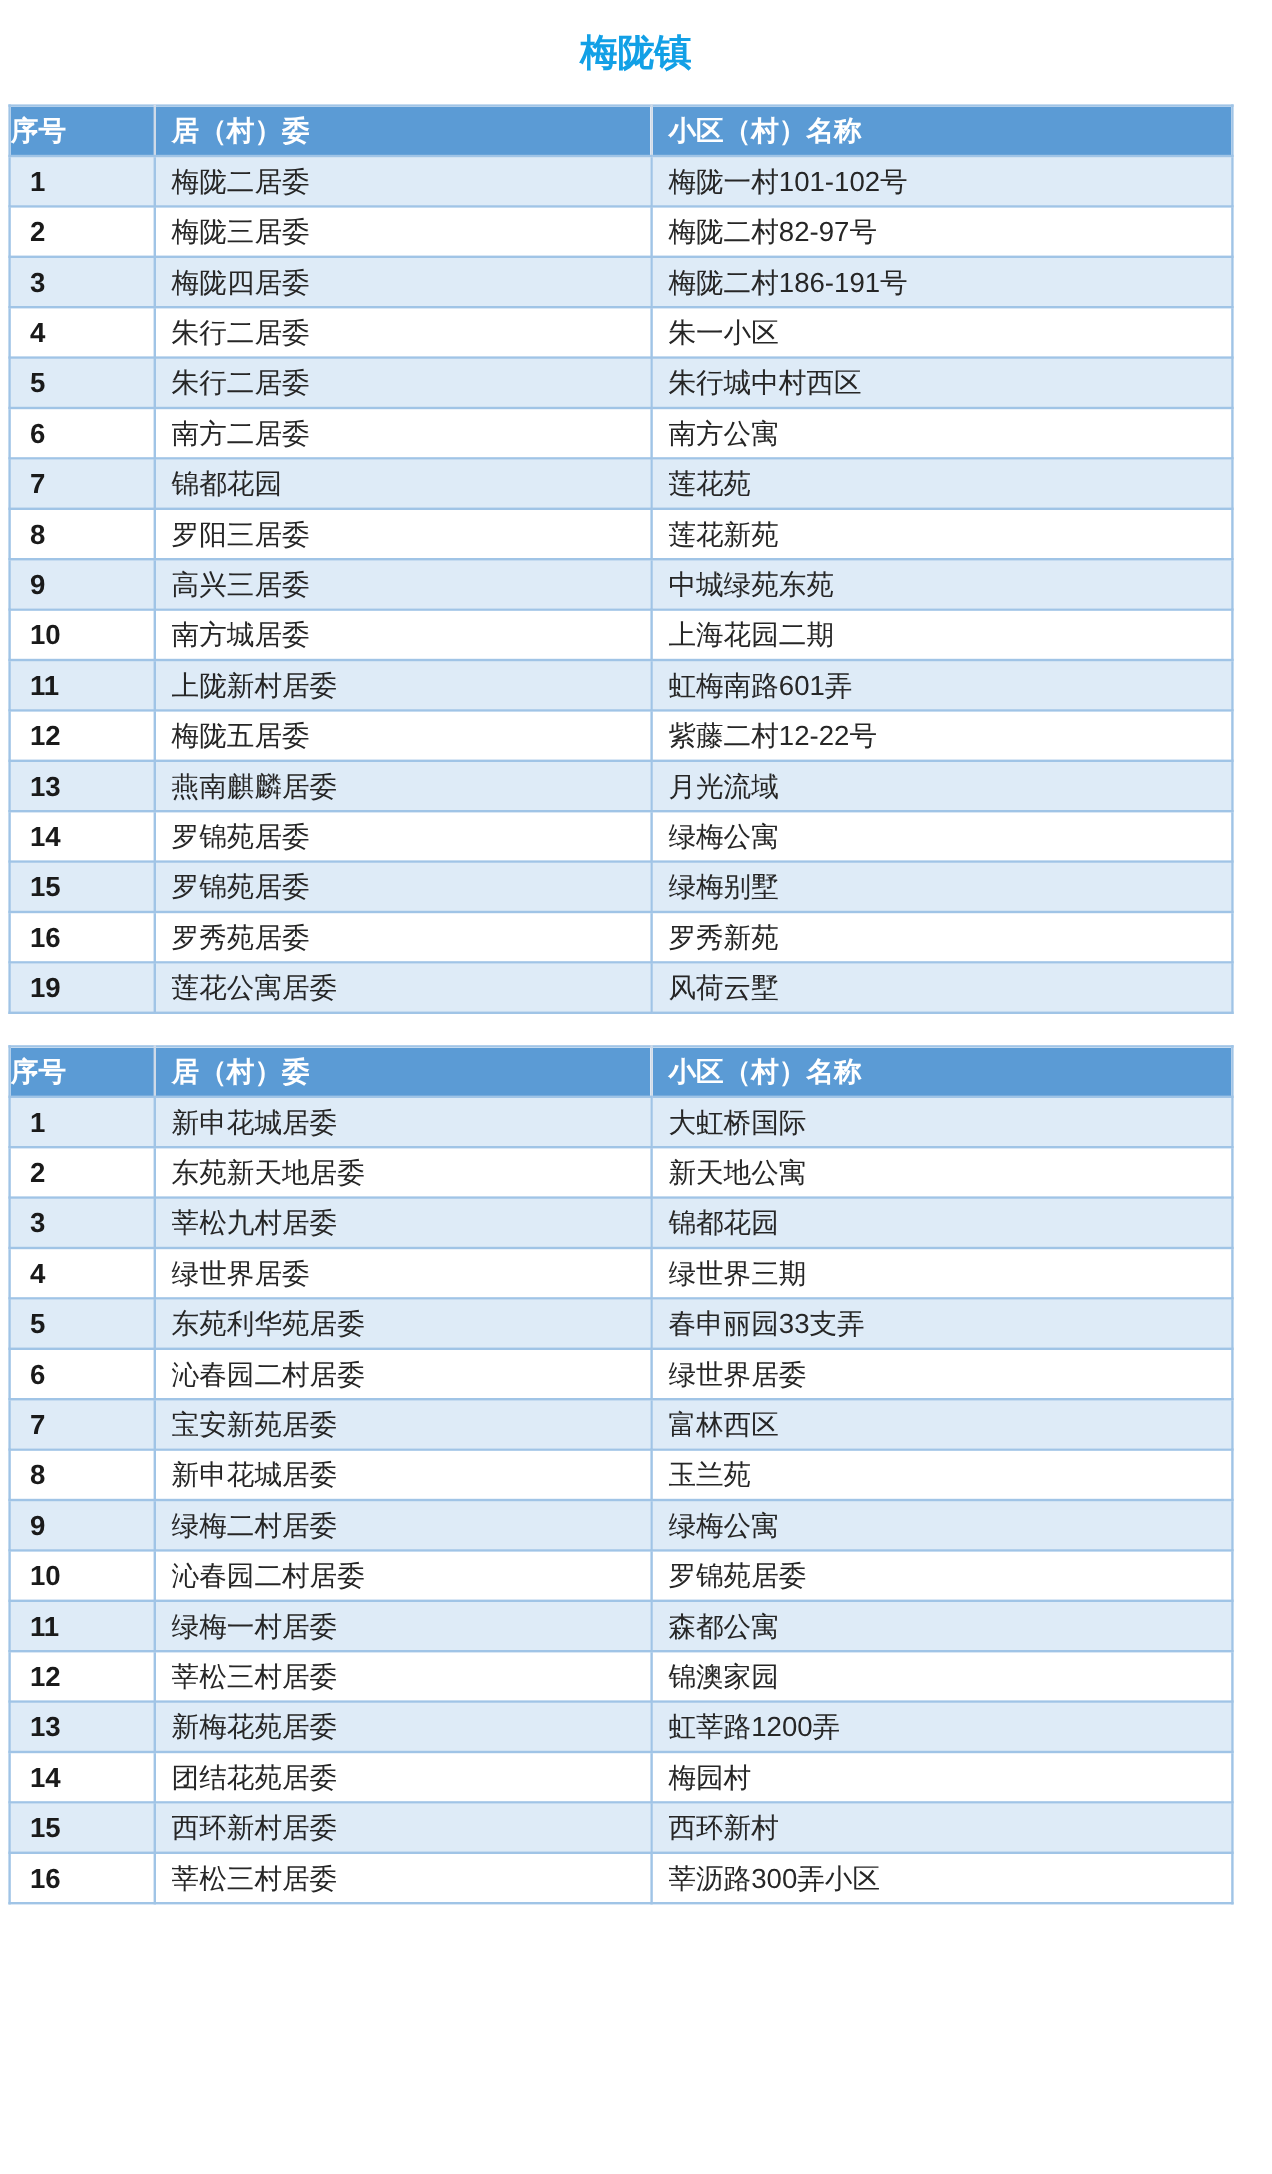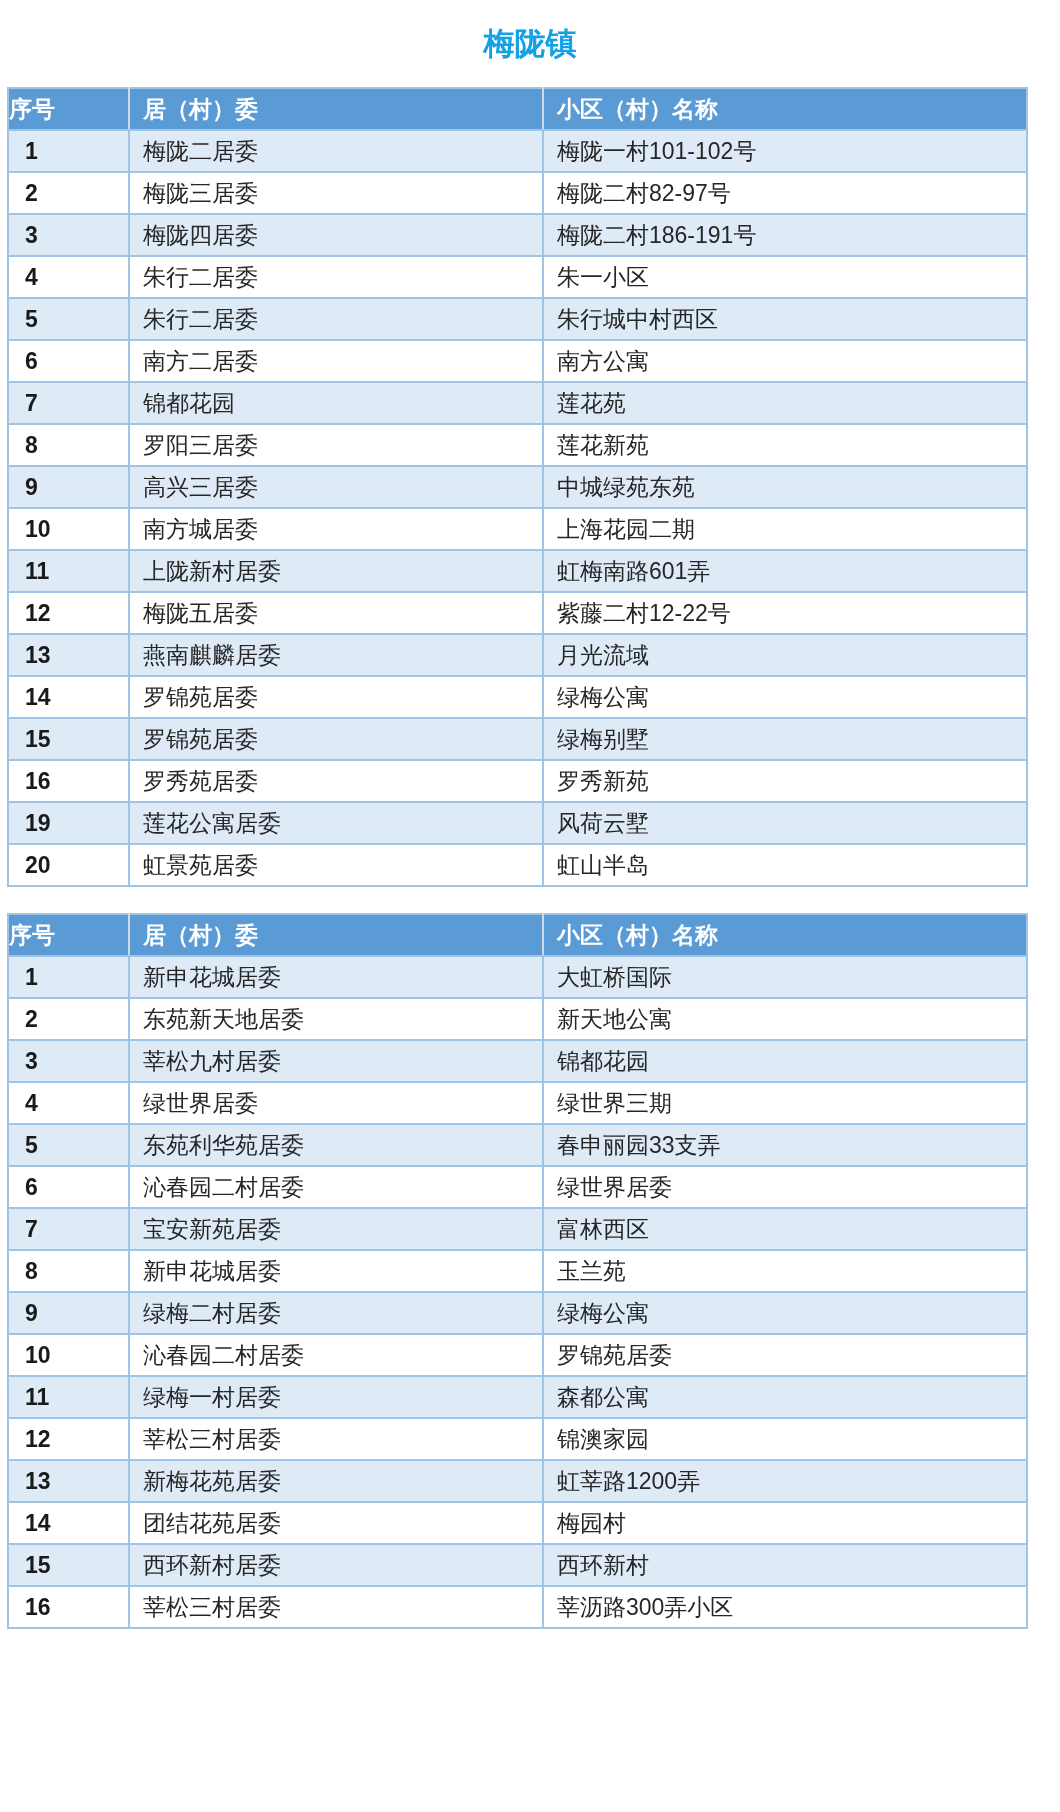--- a/index.html
+++ b/index.html
@@ -165,25 +165,20 @@
           <tr>
             <td class="c0">16</td>
             <td class="c1">罗秀苑居委</td>
             <td class="c2">罗秀新苑</td>
           </tr>
           <tr>
             <td class="c0">19</td>
             <td class="c1">莲花公寓居委</td>
             <td class="c2">风荷云墅</td>
           </tr>
-          <tr>
-            <td class="c0">20</td>
-            <td class="c1">虹景苑居委</td>
-            <td class="c2">虹山半岛</td>
-          </tr>
         </tbody>
     </table>
   </div>
 
   <div class="section second">
     <table class="community-table">
       <colgroup>
           <col class="c0">
           <col class="c1">
           <col class="c2">

